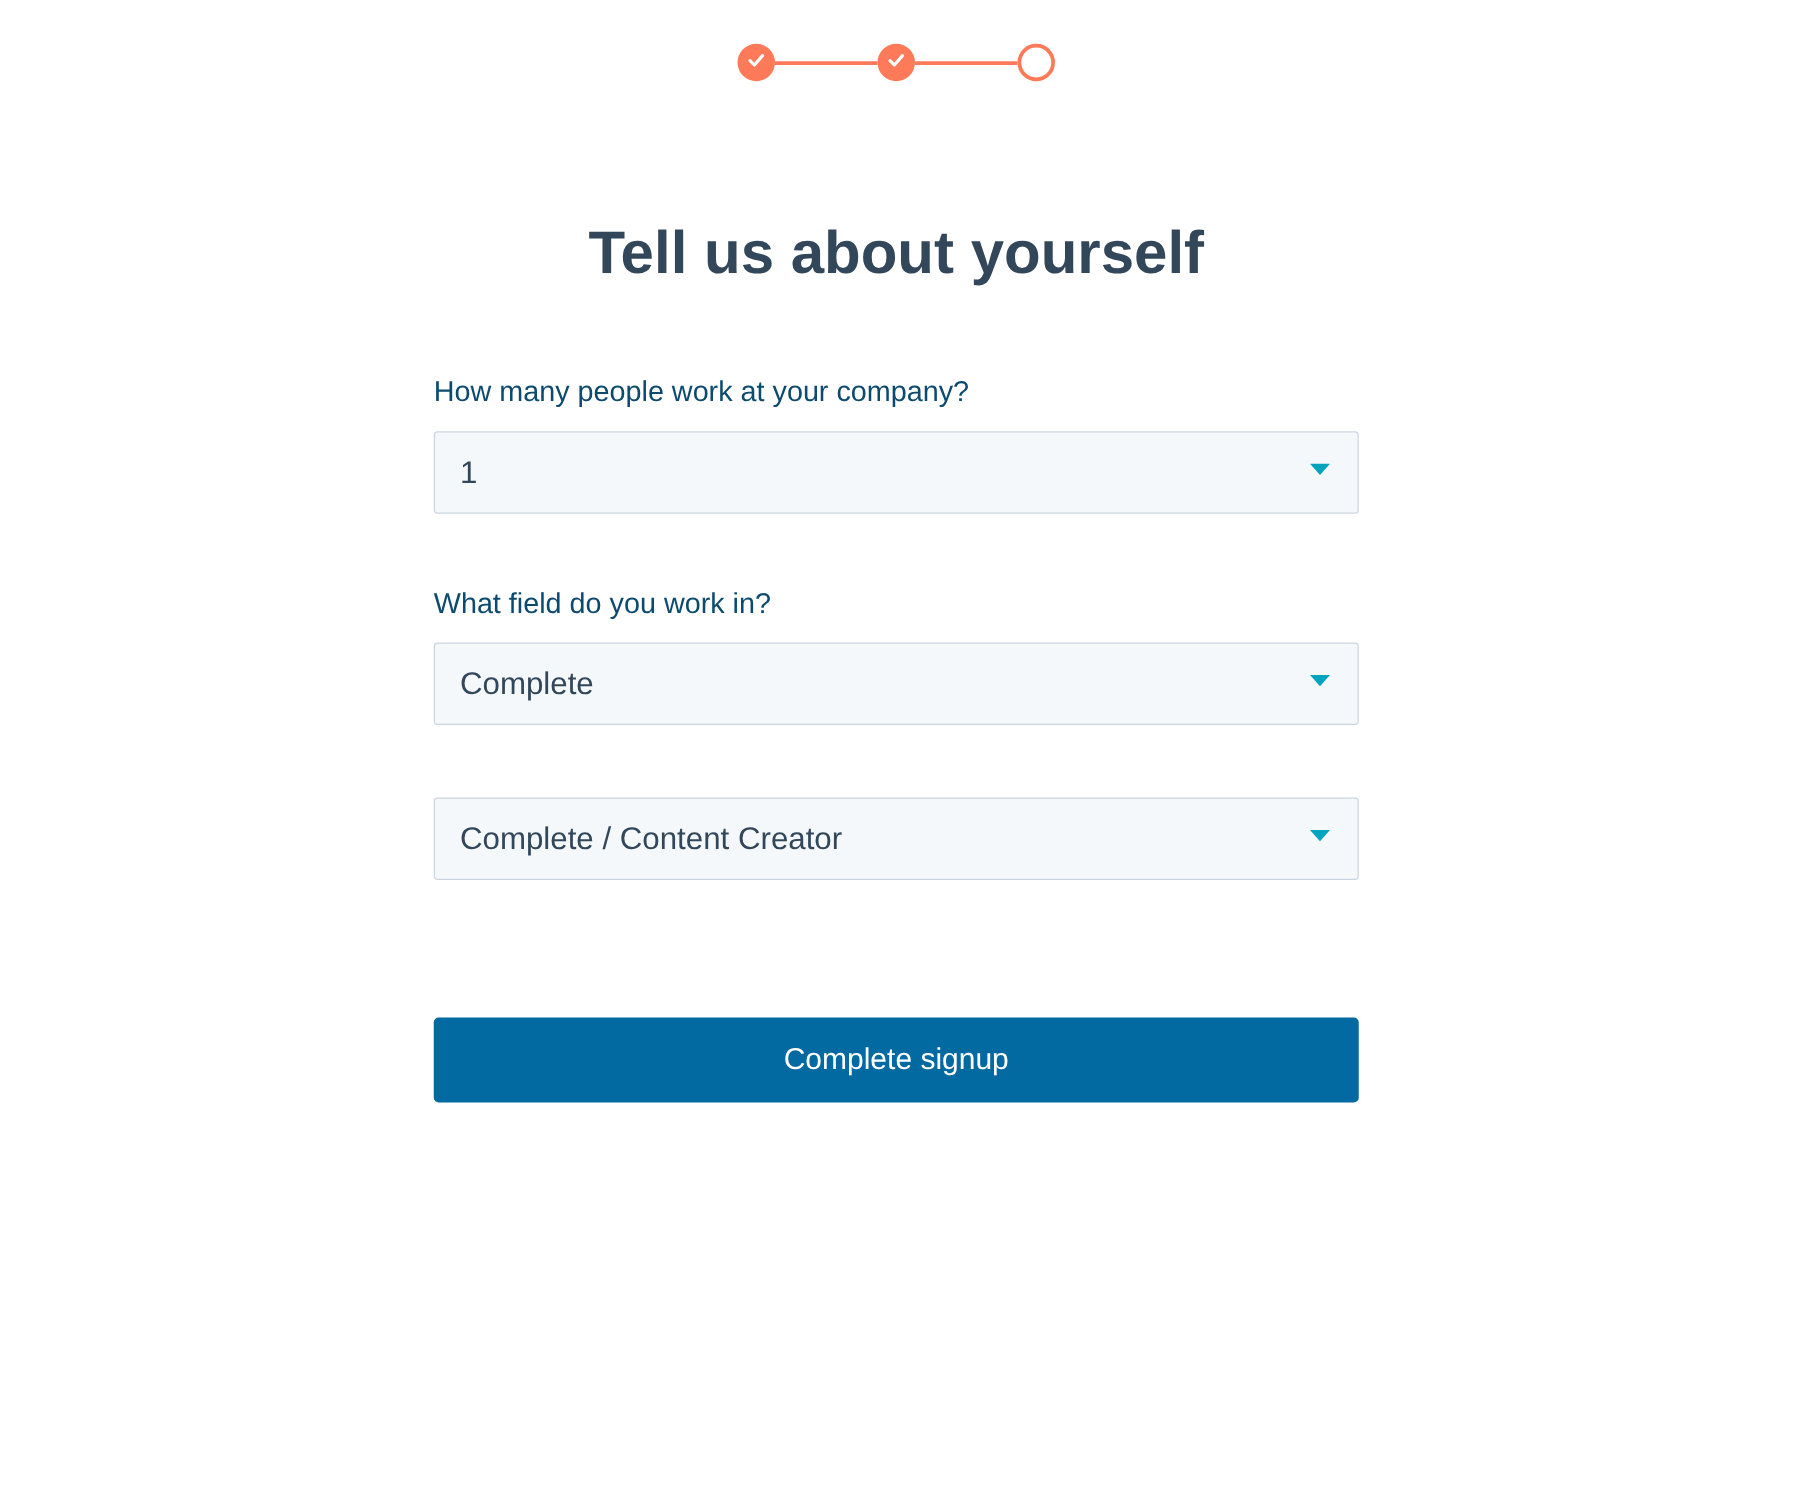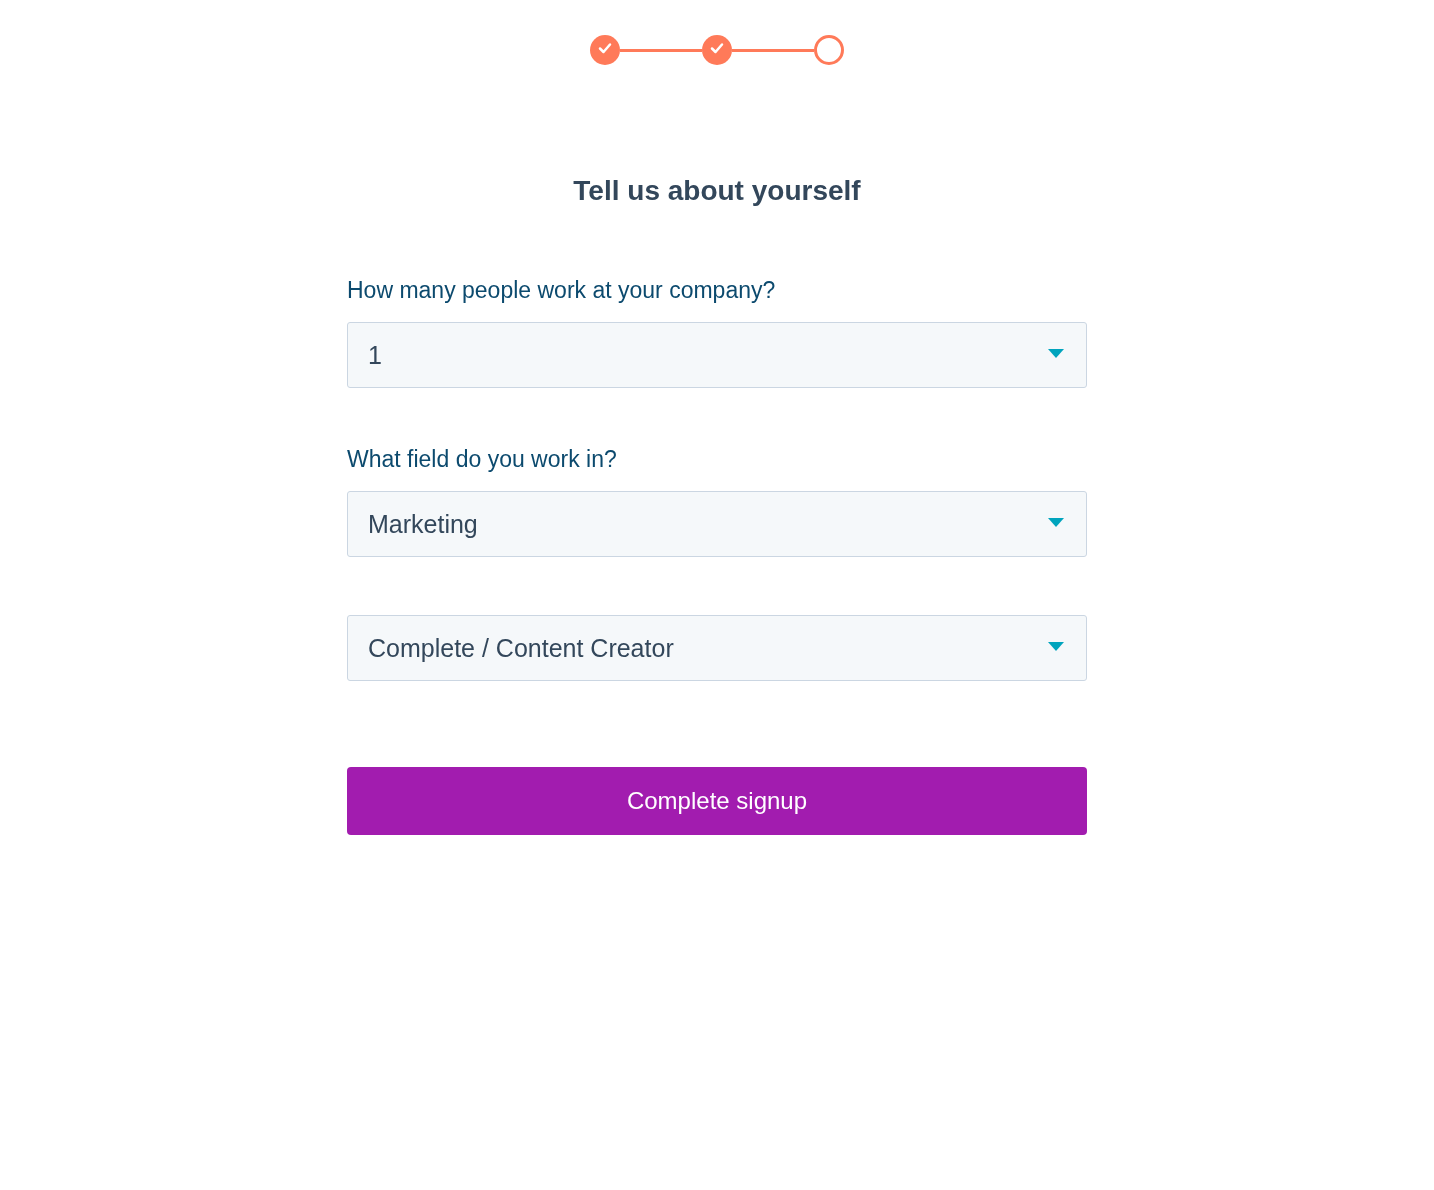--- a/index.html
+++ b/index.html
@@ -48,21 +48,21 @@
       background: #ff7a59;
     }
     
     .check-icon {
       width: 16px;
       height: 16px;
     }
     
     .page-title {
       text-align: center;
-      font-size: 28px;
+      font-size: 48px;
       font-weight: 700;
       color: #33475b;
       margin-top: 110px;
     }
     
     .form-container {
       width: 740px;
       margin: 0 auto;
       margin-top: 70px;
     }
@@ -106,28 +106,28 @@
       position: absolute;
       right: 22px;
       top: 50%;
       transform: translateY(-50%);
       pointer-events: none;
     }
     
     .submit-button {
       width: 100%;
       height: 68px;
-      background: #a21caf;
+      background: #0369a1;
       border: none;
       border-radius: 4px;
       color: #ffffff;
       font-size: 24px;
       font-weight: 500;
       cursor: pointer;
-      margin-top: 28px;
+      margin-top: 52px;
       font-family: inherit;
     }
   </style>
 </head>
 <body>
 
 <div class="progress-container">
   <div class="progress-step completed">
     <span>
       <svg class="check-icon" viewBox="0 0 16 16" fill="none">
@@ -159,21 +159,21 @@
         <svg width="18" height="12" viewBox="0 0 18 12" fill="none">
           <path d="M1 1L9 10L17 1" fill="#00a4bd"></path>
         </svg>
       </span>
     </div>
   </div>
   
   <div class="form-group">
     <label class="form-label">What field do you work in?</label>
     <div class="select-wrapper">
-      <button class="select-field">Marketing</button>
+      <button class="select-field">Complete</button>
       <span class="select-caret">
         <svg width="18" height="12" viewBox="0 0 18 12" fill="none">
           <path d="M1 1L9 10L17 1" fill="#00a4bd"></path>
         </svg>
       </span>
     </div>
   </div>
   
   <div class="form-group">
     <div class="select-wrapper">

